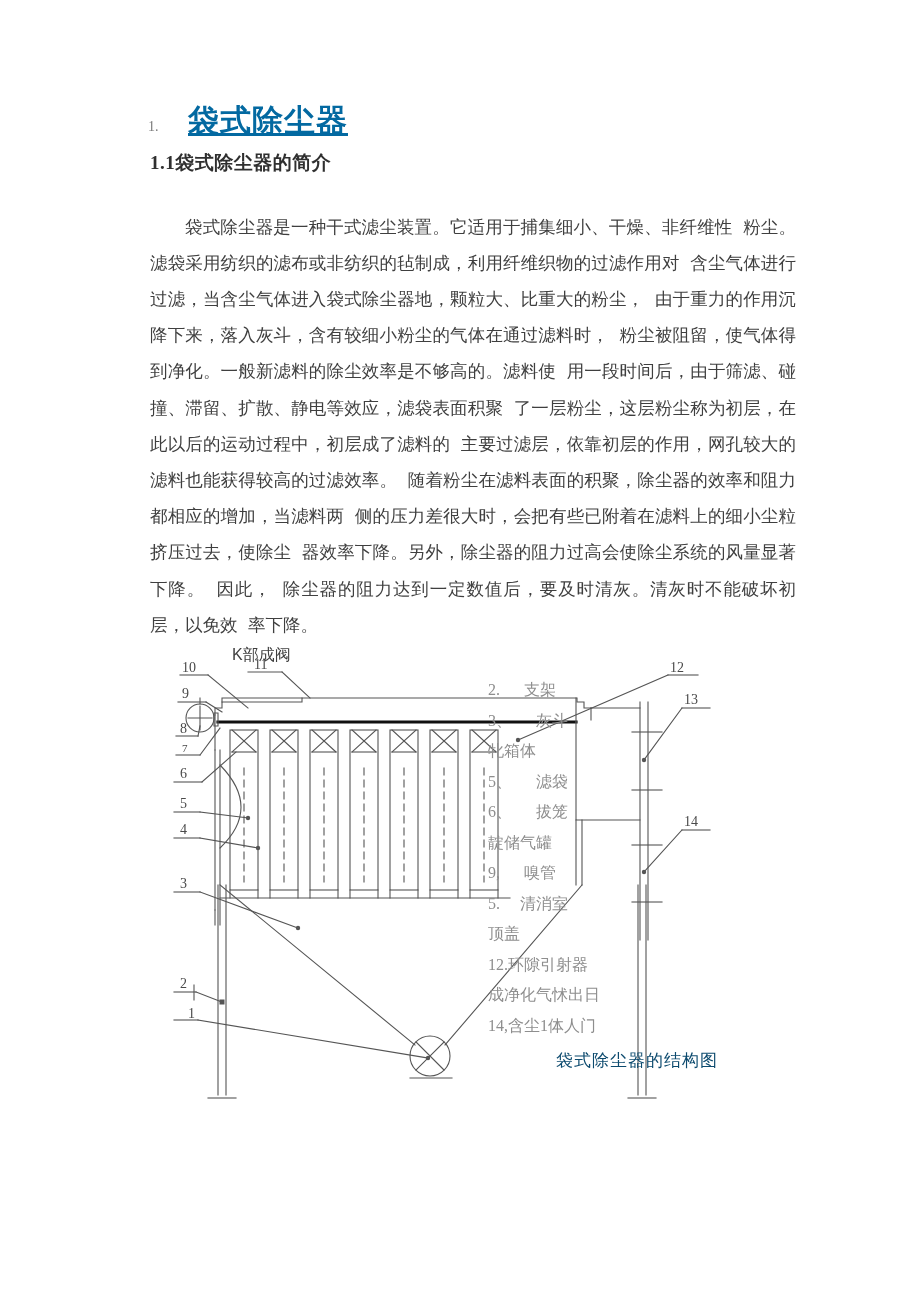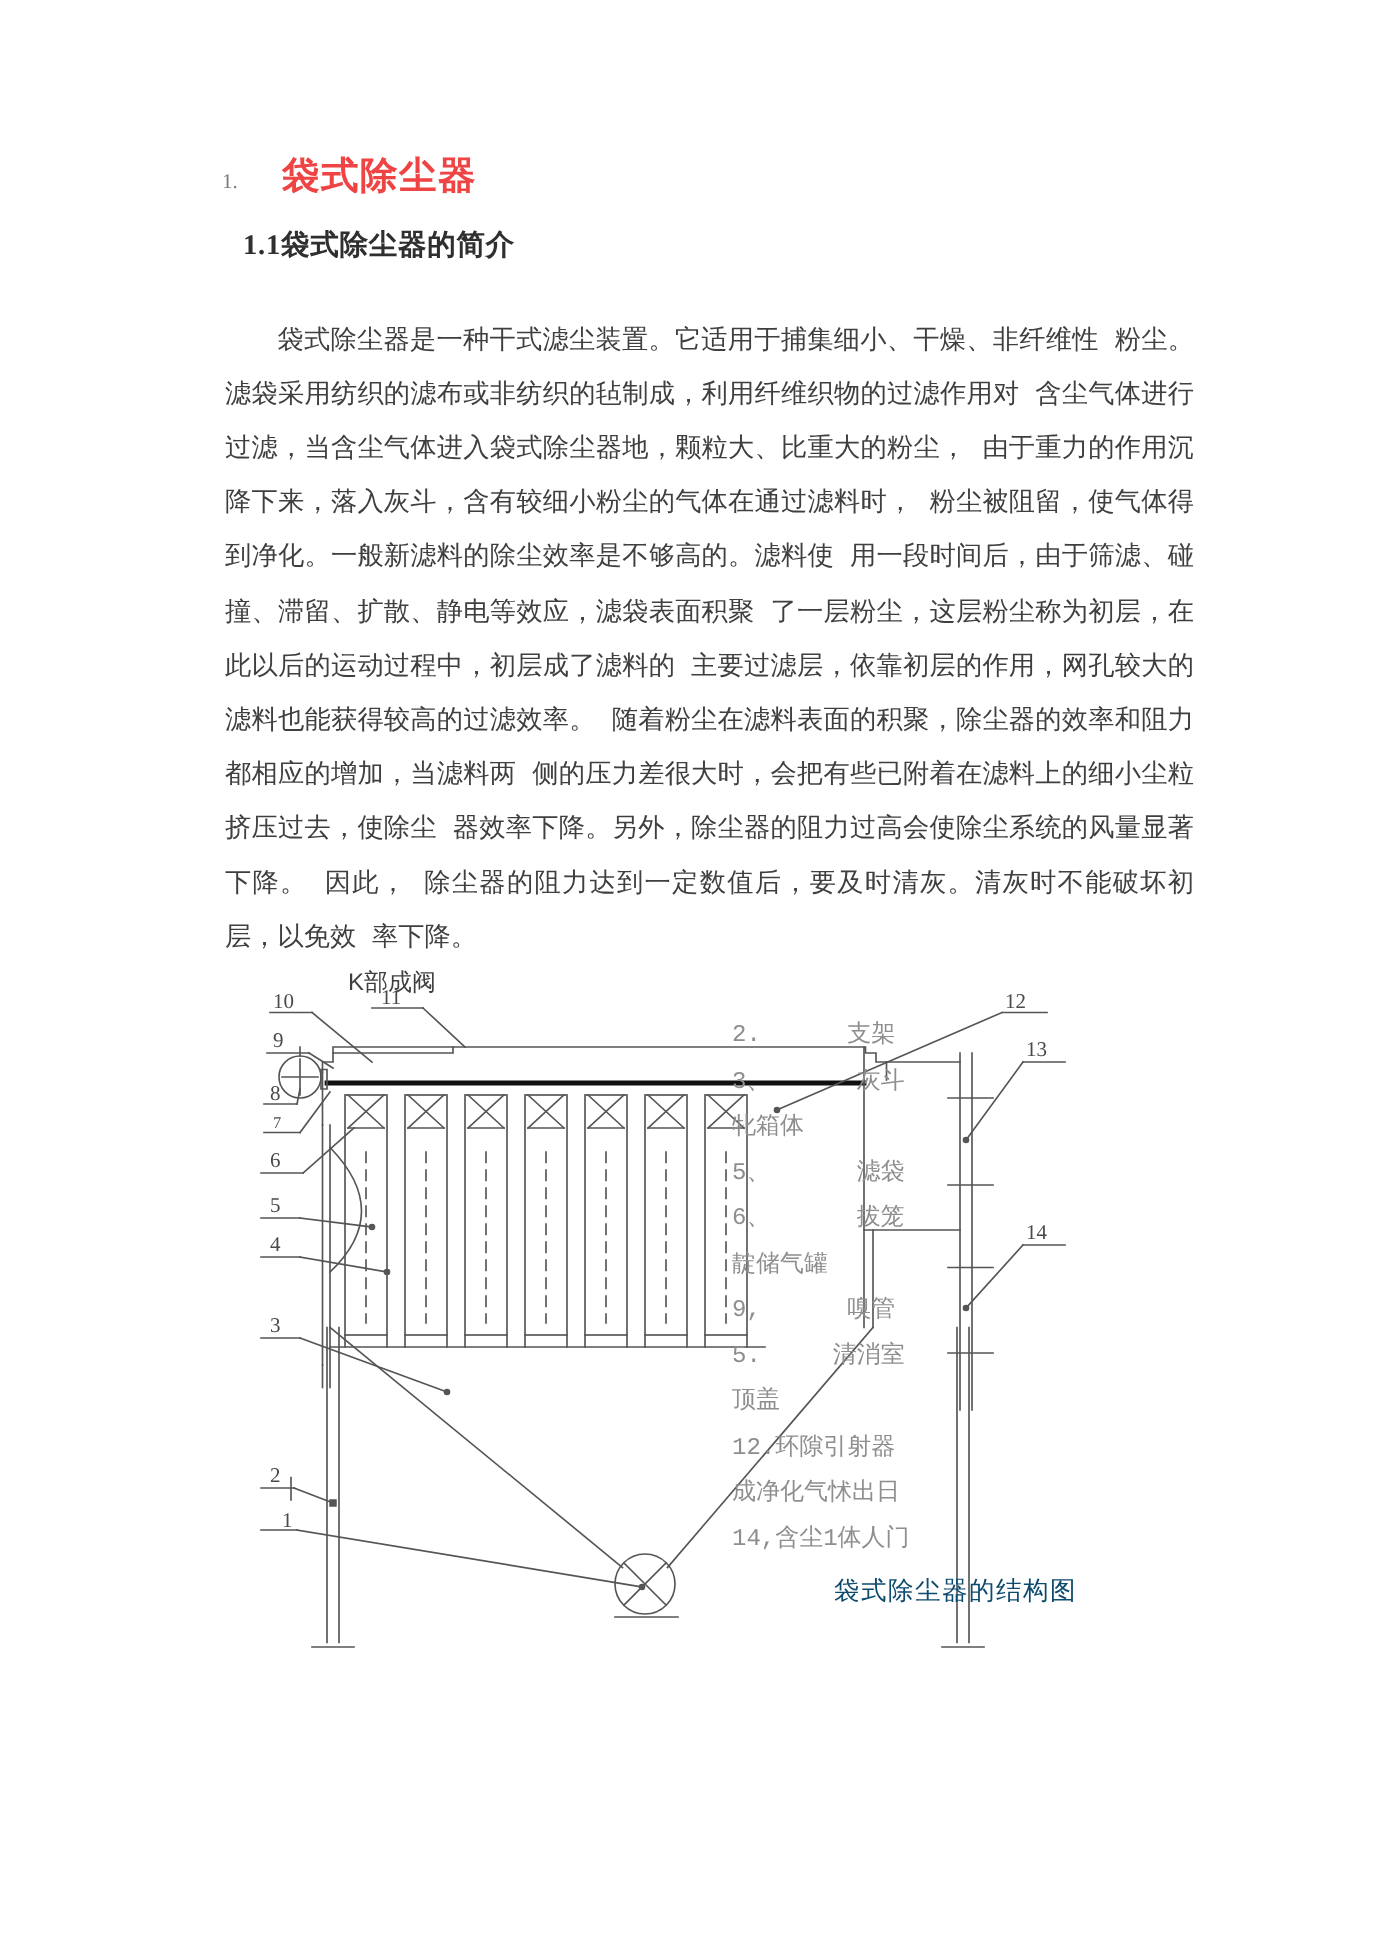--- a/index.html
+++ b/index.html
@@ -28,34 +28,34 @@
     align-items: baseline;
   }
   .h1-num {
     font-size: 14px;
     color: #7b7b7b;
     width: 40px;
     display: inline-block;
     font-family: "Liberation Serif", serif;
   }
   .h1-text {
-    font-size: 25px;
+    font-size: 31px;
     font-weight: bold;
-    color: #ef4444;
+    color: #0369a1;
     letter-spacing: 1px;
+    text-decoration: underline;
   }
   .h2-text {
     position: absolute;
     left: 150px;
     top: 150px;
     font-size: 19px;
     font-weight: bold;
     color: #2f2f2f;
     letter-spacing: 0.5px;
-    margin-left: 12px;
   }
 
   
   .body-para {
     position: absolute;
     left: 150px;
     top: 192px;
     width: 646px;
     font-size: 17.5px;
     line-height: 36.2px;
@@ -78,21 +78,20 @@
   #figure svg { display: block; }
 
   .legend {
     position: absolute;
     left: 488px;
     top: 675px;
     width: 230px;
     font-size: 16px;
     line-height: 30.5px;
     color: #8e8e8e;
-    font-family: Liberation Mono, monospace;
   }
   .legend .li { white-space: pre; }
 
   .fig-caption {
     position: absolute;
     left: 556px;
     top: 1049px;
     font-size: 17px;
     color: #0c4a6e;
     letter-spacing: 1px;

